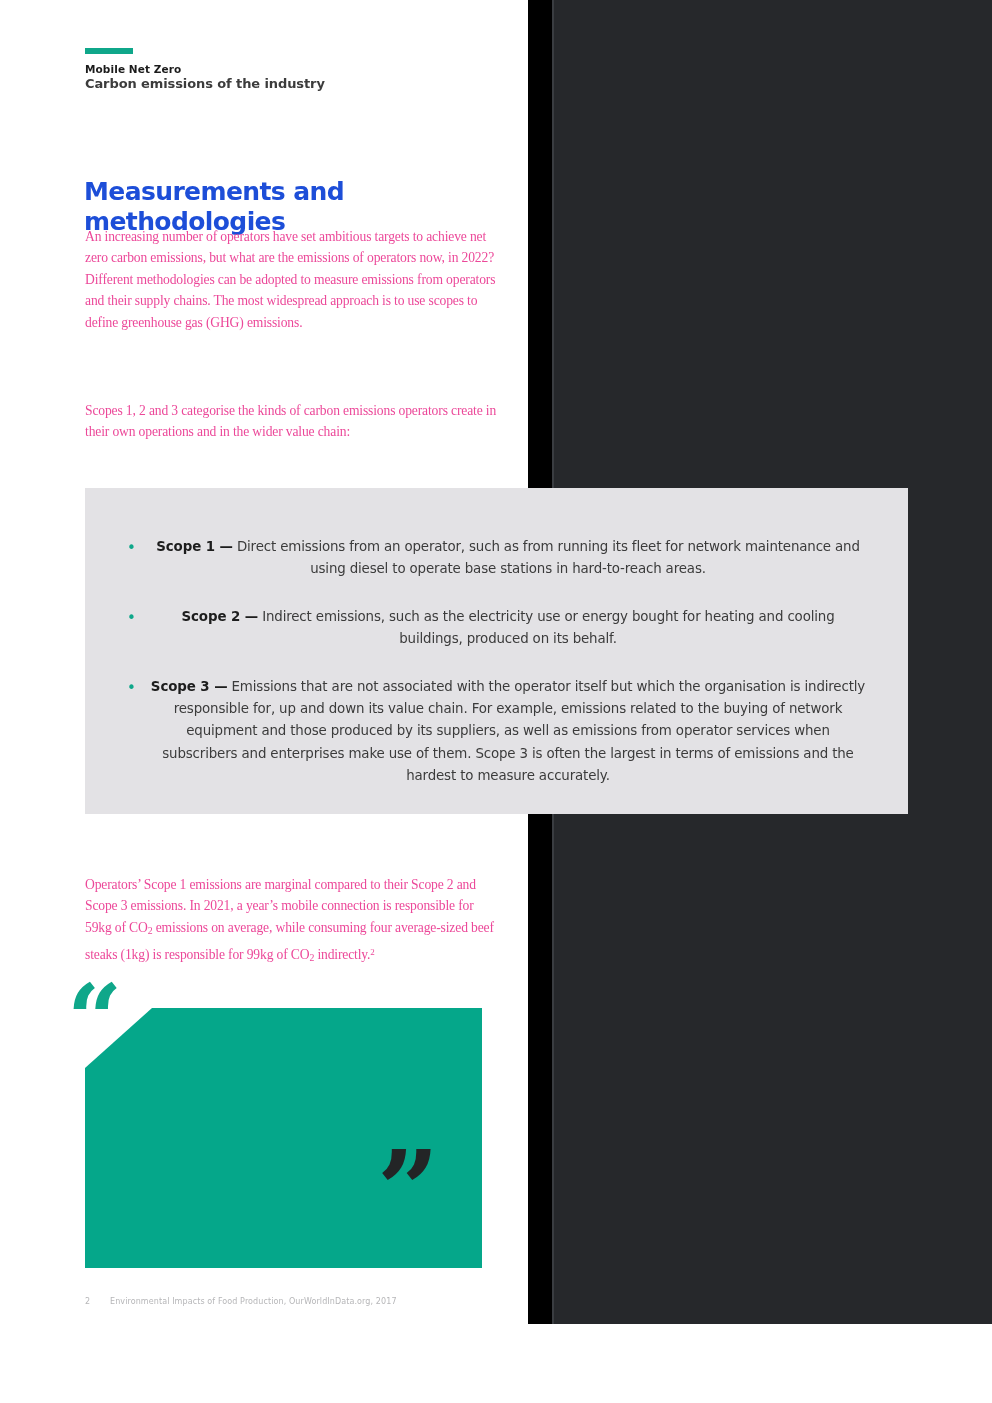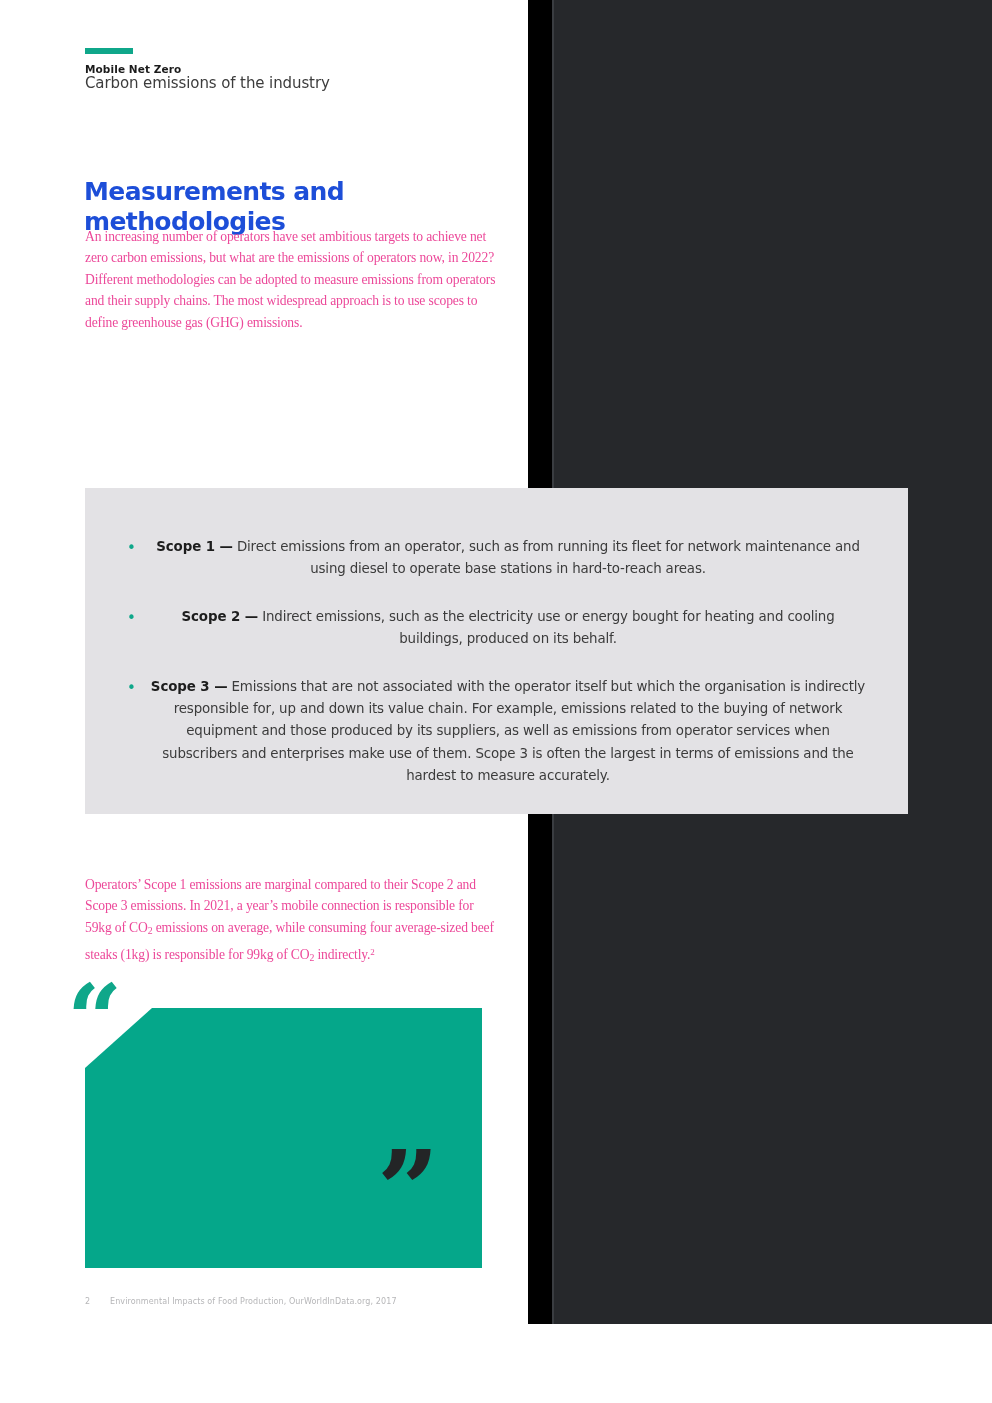--- a/index.html
+++ b/index.html
@@ -62,22 +62,22 @@
   .brand-title {
     font-family: "DejaVu Sans", sans-serif;
     font-weight: 700;
     font-size: 10.5px;
     letter-spacing: 0.1px;
     color: #1b1b1b;
     line-height: 14px;
   }
   .brand-sub {
     font-family: "DejaVu Sans", sans-serif;
-    font-weight: 400;
-    font-size: 15px;
+    font-weight: 700;
+    font-size: 13px;
     color: #3c3c3c;
     line-height: 15px;
     letter-spacing: -0.1px;
   }
 
   
   .page-heading {
     position: absolute;
     left: 84px;
     top: 160px;
@@ -239,20 +239,21 @@
   <div class="brand">
     <div class="brand-rule"></div>
     <div class="brand-title">Mobile Net Zero</div>
     <div class="brand-sub">Carbon emissions of the industry</div>
   </div>
 
   <h1 class="page-heading">Measurements and methodologies</h1>
 
   <p class="body-col para" id="para-intro">An increasing number of operators have set ambitious targets to achieve net zero carbon emissions, but what are the emissions of operators now, in 2022? Different methodologies can be adopted to measure emissions from operators and their supply chains. The most widespread approach is to use scopes to define greenhouse gas (GHG) emissions.</p>
 
+  <p class="body-col para" id="para-scopes">Scopes 1, 2 and 3 categorise the kinds of carbon emissions operators create in their own operations and in the wider value chain:</p>
 
   <div class="scope-box">
     <div class="scope-list">
 
       <div class="scope-item">
         <span class="scope-bullet">•</span>
         <span class="scope-text">
           <span class="scope-label">Scope 1 —</span><span> Direct emissions from an operator, such as from running its fleet for network maintenance and using diesel to operate base stations in hard-to-reach areas.</span>
         </span>
       </div>

